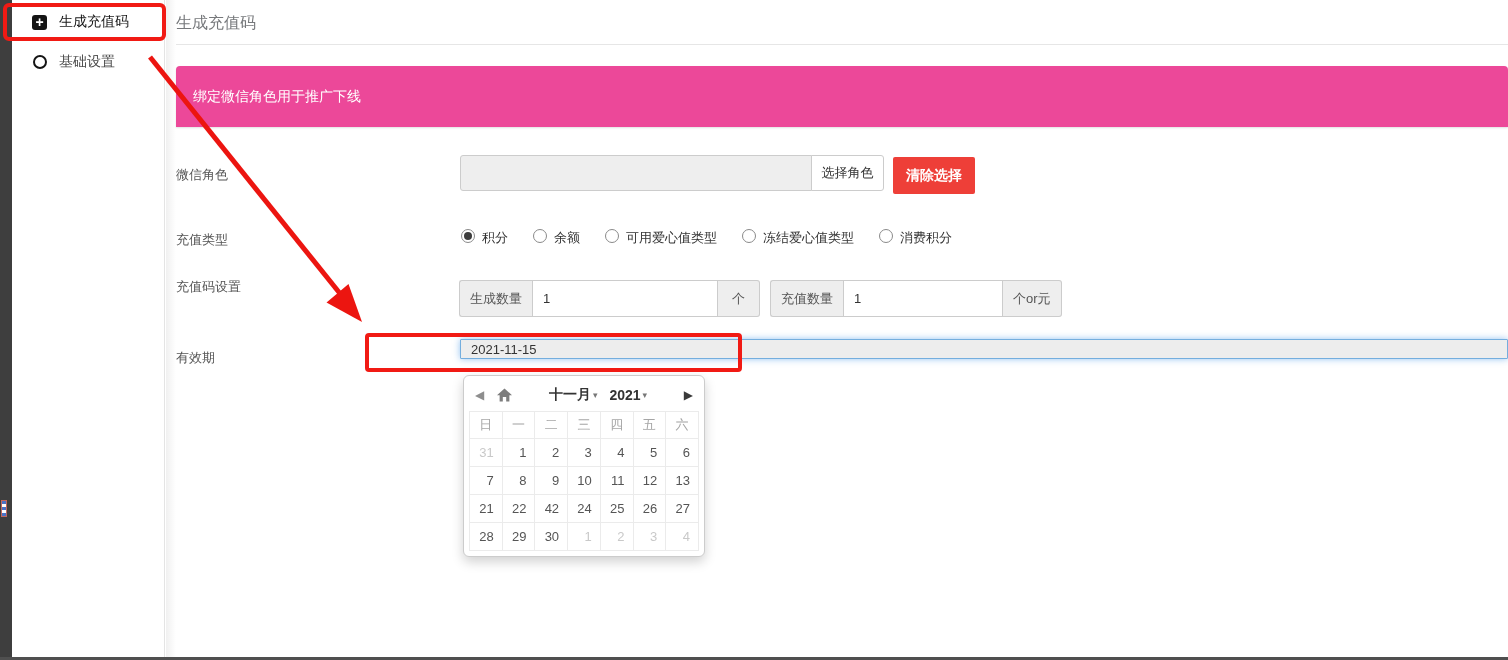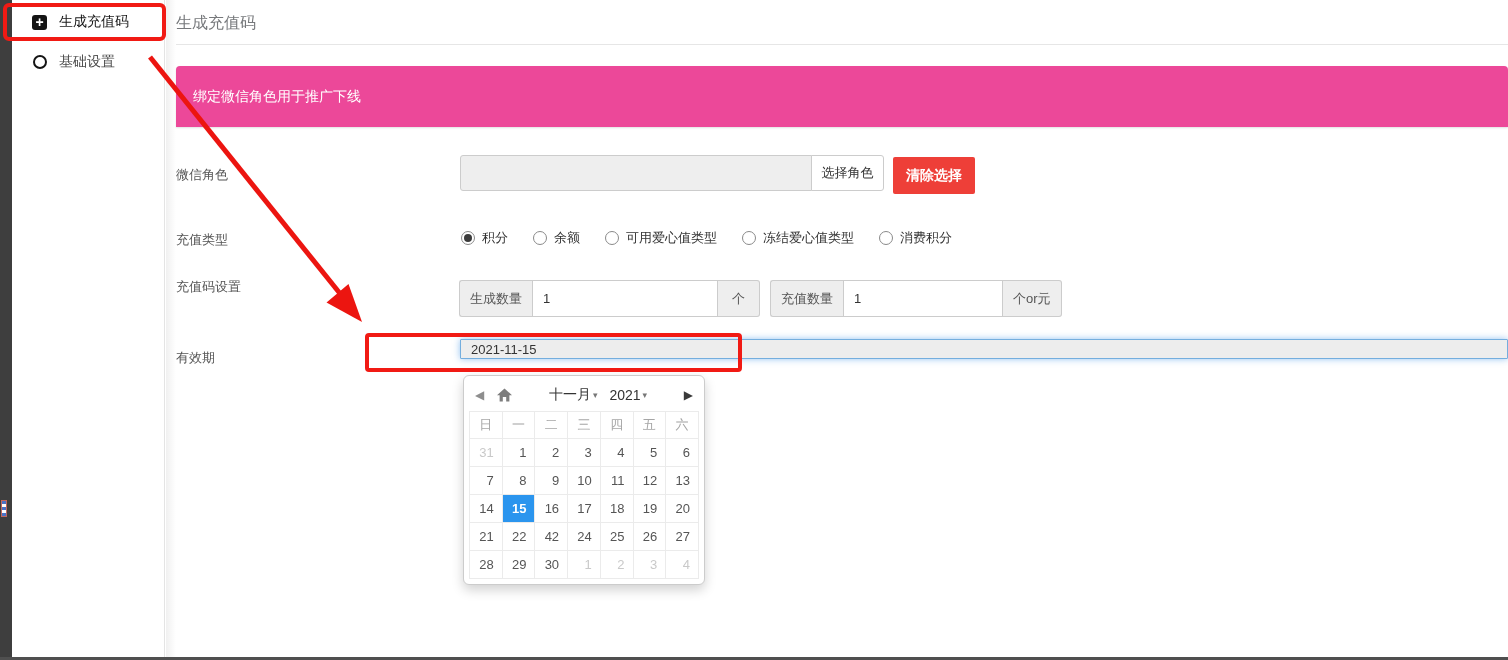--- a/index.html
+++ b/index.html
@@ -45,21 +45,21 @@
   .txt{box-sizing:border-box;border:1px solid #ccc;font-size:13px;color:#333;padding:0 10px;outline:none;}
   .readonly{background:#eee;}
   .wechat-input{position:absolute;left:460px;top:155px;width:352px;height:36px;border-radius:3px 0 0 3px;}
   .select-role-btn{position:absolute;left:811px;top:155px;width:73px;height:36px;background:#fff;
     border:1px solid #ccc;border-radius:0 3px 3px 0;font-size:13px;color:#333;cursor:pointer;font-family:inherit;}
   .clear-btn{position:absolute;left:893px;top:157px;width:82px;height:37px;background:#ee3f38;border:none;
     border-radius:2px;color:#fff;font-size:14px;font-weight:bold;cursor:pointer;font-family:inherit;}
 
   .radio-row{position:absolute;left:461px;top:229px;height:17px;display:flex;align-items:center;gap:25px;
     font-size:13px;color:#333;white-space:nowrap;}
-  .radio-opt{display:inline-flex;align-items:center;cursor:pointer;font-family:Liberation Serif, serif;}
+  .radio-opt{display:inline-flex;align-items:flex-start;cursor:pointer;font-family:Liberation Serif, serif;}
   .radio{width:14px;height:14px;border:1px solid #8a8a8a;border-radius:50%;background:#fff;
     display:inline-block;position:relative;margin-right:7px;box-sizing:border-box;}
   .radio.checked::after{content:'';position:absolute;left:2px;top:2px;width:8px;height:8px;background:#3c3c3c;border-radius:50%;}
 
   .igroup{position:absolute;top:280px;height:37px;display:flex;}
   .g1{left:459px;} .g2{left:770px;}
   .addon{background:#eee;border:1px solid #ccc;font-size:13px;color:#555;display:flex;align-items:center;
     padding:0 10px;box-sizing:border-box;white-space:nowrap;}
   .addon.first{border-radius:3px 0 0 3px;border-right:none;}
   .addon.last{border-radius:0 3px 3px 0;border-left:none;}
@@ -76,21 +76,21 @@
   .datepicker{
     position:absolute;left:463px;top:375px;width:242px;background:#fff;border:1px solid #ccc;
     border-radius:6px;box-shadow:0 5px 12px rgba(0,0,0,.18);padding:5px;box-sizing:border-box;z-index:3;
   }
   .dp-head{display:flex;align-items:center;height:27px;font-size:14px;color:#333;padding:0 6px;}
   .dp-nav{cursor:pointer;font-size:12px;line-height:1;}
   .dp-prev{color:#8e8e8e;}
   .dp-next{color:#3a3a3a;margin-left:auto;}
   .dp-home{margin-left:13px;cursor:pointer;display:flex;}
   .dp-sp{flex:1;}
-  .dp-month,.dp-year{font-weight:normal;color:#333;cursor:pointer;font-size:14px;}
+  .dp-month,.dp-year{font-weight:bold;color:#333;cursor:pointer;font-size:14px;}
   .dp-caret{font-size:9px;color:#777;margin:0 0 0 2px;cursor:pointer;}
   .dp-year-wrap{margin-left:12px;}
   .dp-table{border-collapse:collapse;margin-top:3px;}
   .dp-table th{width:31px;height:24px;border:1px solid #ebebeb;color:#a6a6a6;font-weight:normal;
     font-size:13px;text-align:center;}
   .dp-table td{width:31px;height:25px;border:1px solid #ebebeb;color:#555;font-size:13px;
     text-align:right;padding-right:8px;cursor:pointer;}
   .dp-table td.muted{color:#c9c9c9;}
   .dp-table td.selected{background:#2b95ee;color:#fff;font-weight:bold;}
 
@@ -214,29 +214,20 @@
         <tr>
           <td class="">7</td>
           <td class="">8</td>
           <td class="">9</td>
           <td class="">10</td>
           <td class="">11</td>
           <td class="">12</td>
           <td class="">13</td>
         </tr>
         <tr>
-          <td class="">14</td>
-          <td class=" selected">15</td>
-          <td class="">16</td>
-          <td class="">17</td>
-          <td class="">18</td>
-          <td class="">19</td>
-          <td class="">20</td>
-        </tr>
-        <tr>
           <td class="">21</td>
           <td class="">22</td>
           <td class="">42</td>
           <td class="">24</td>
           <td class="">25</td>
           <td class="">26</td>
           <td class="">27</td>
         </tr>
         <tr>
           <td class="">28</td>

